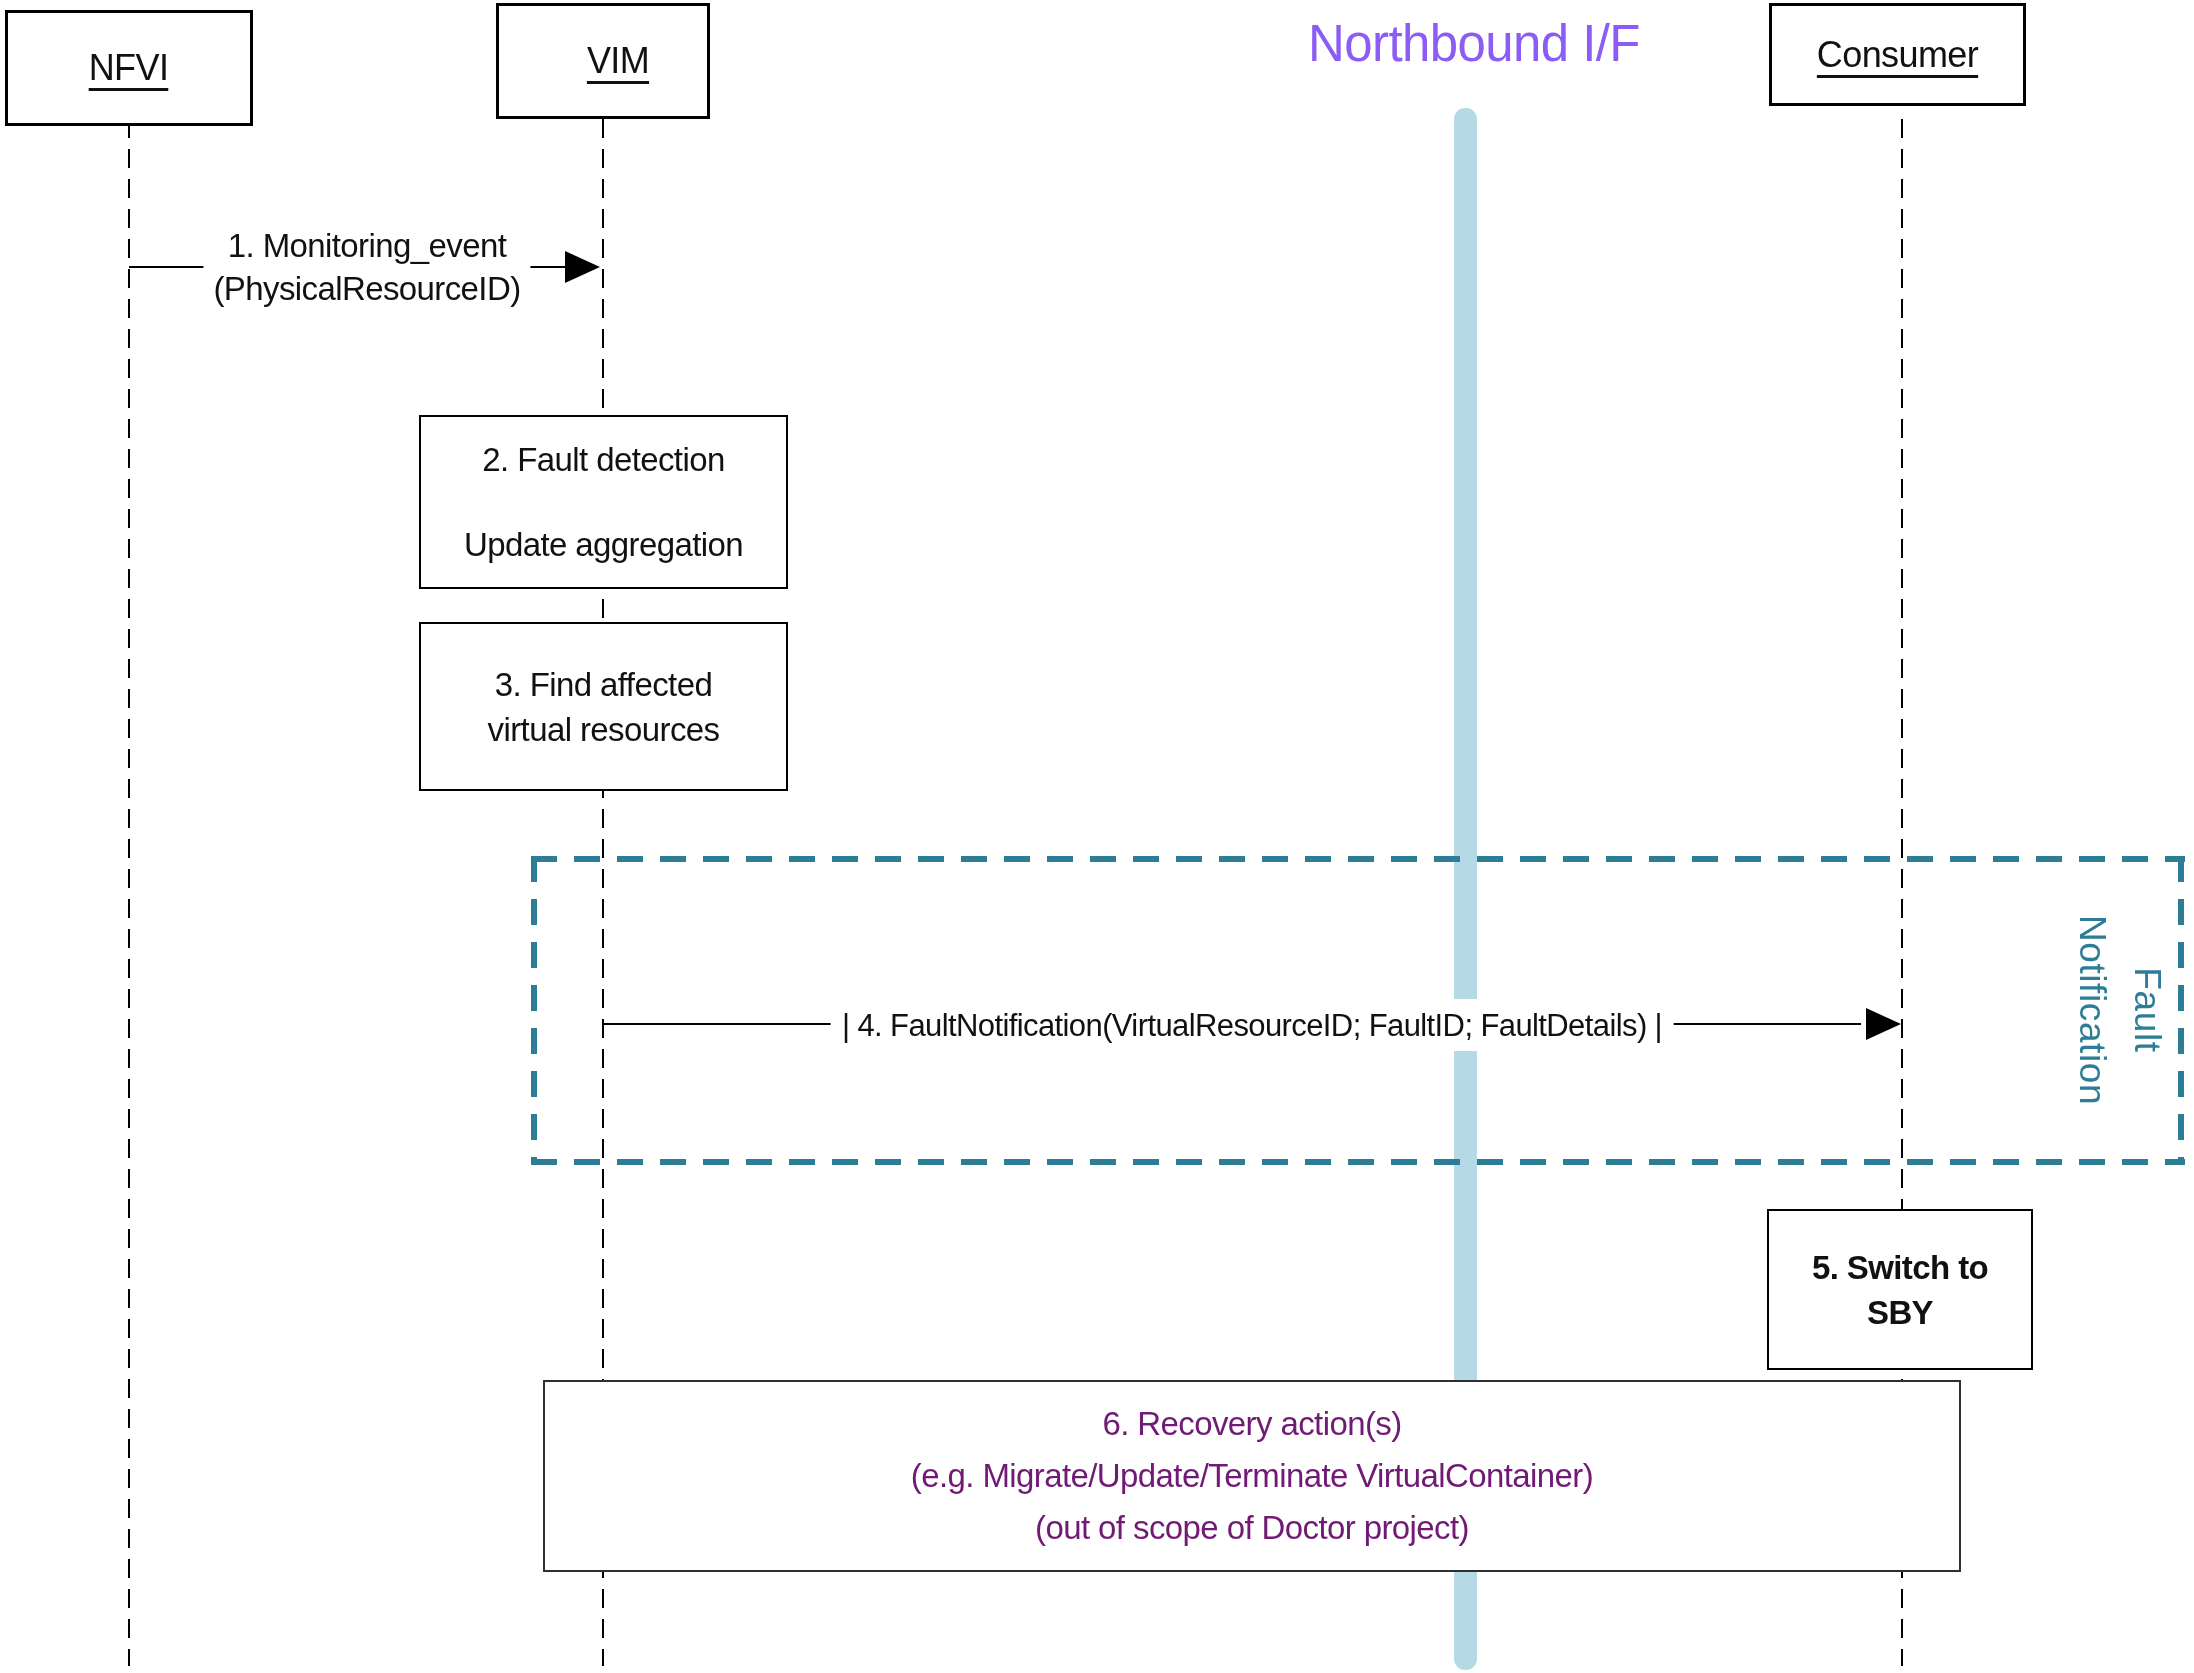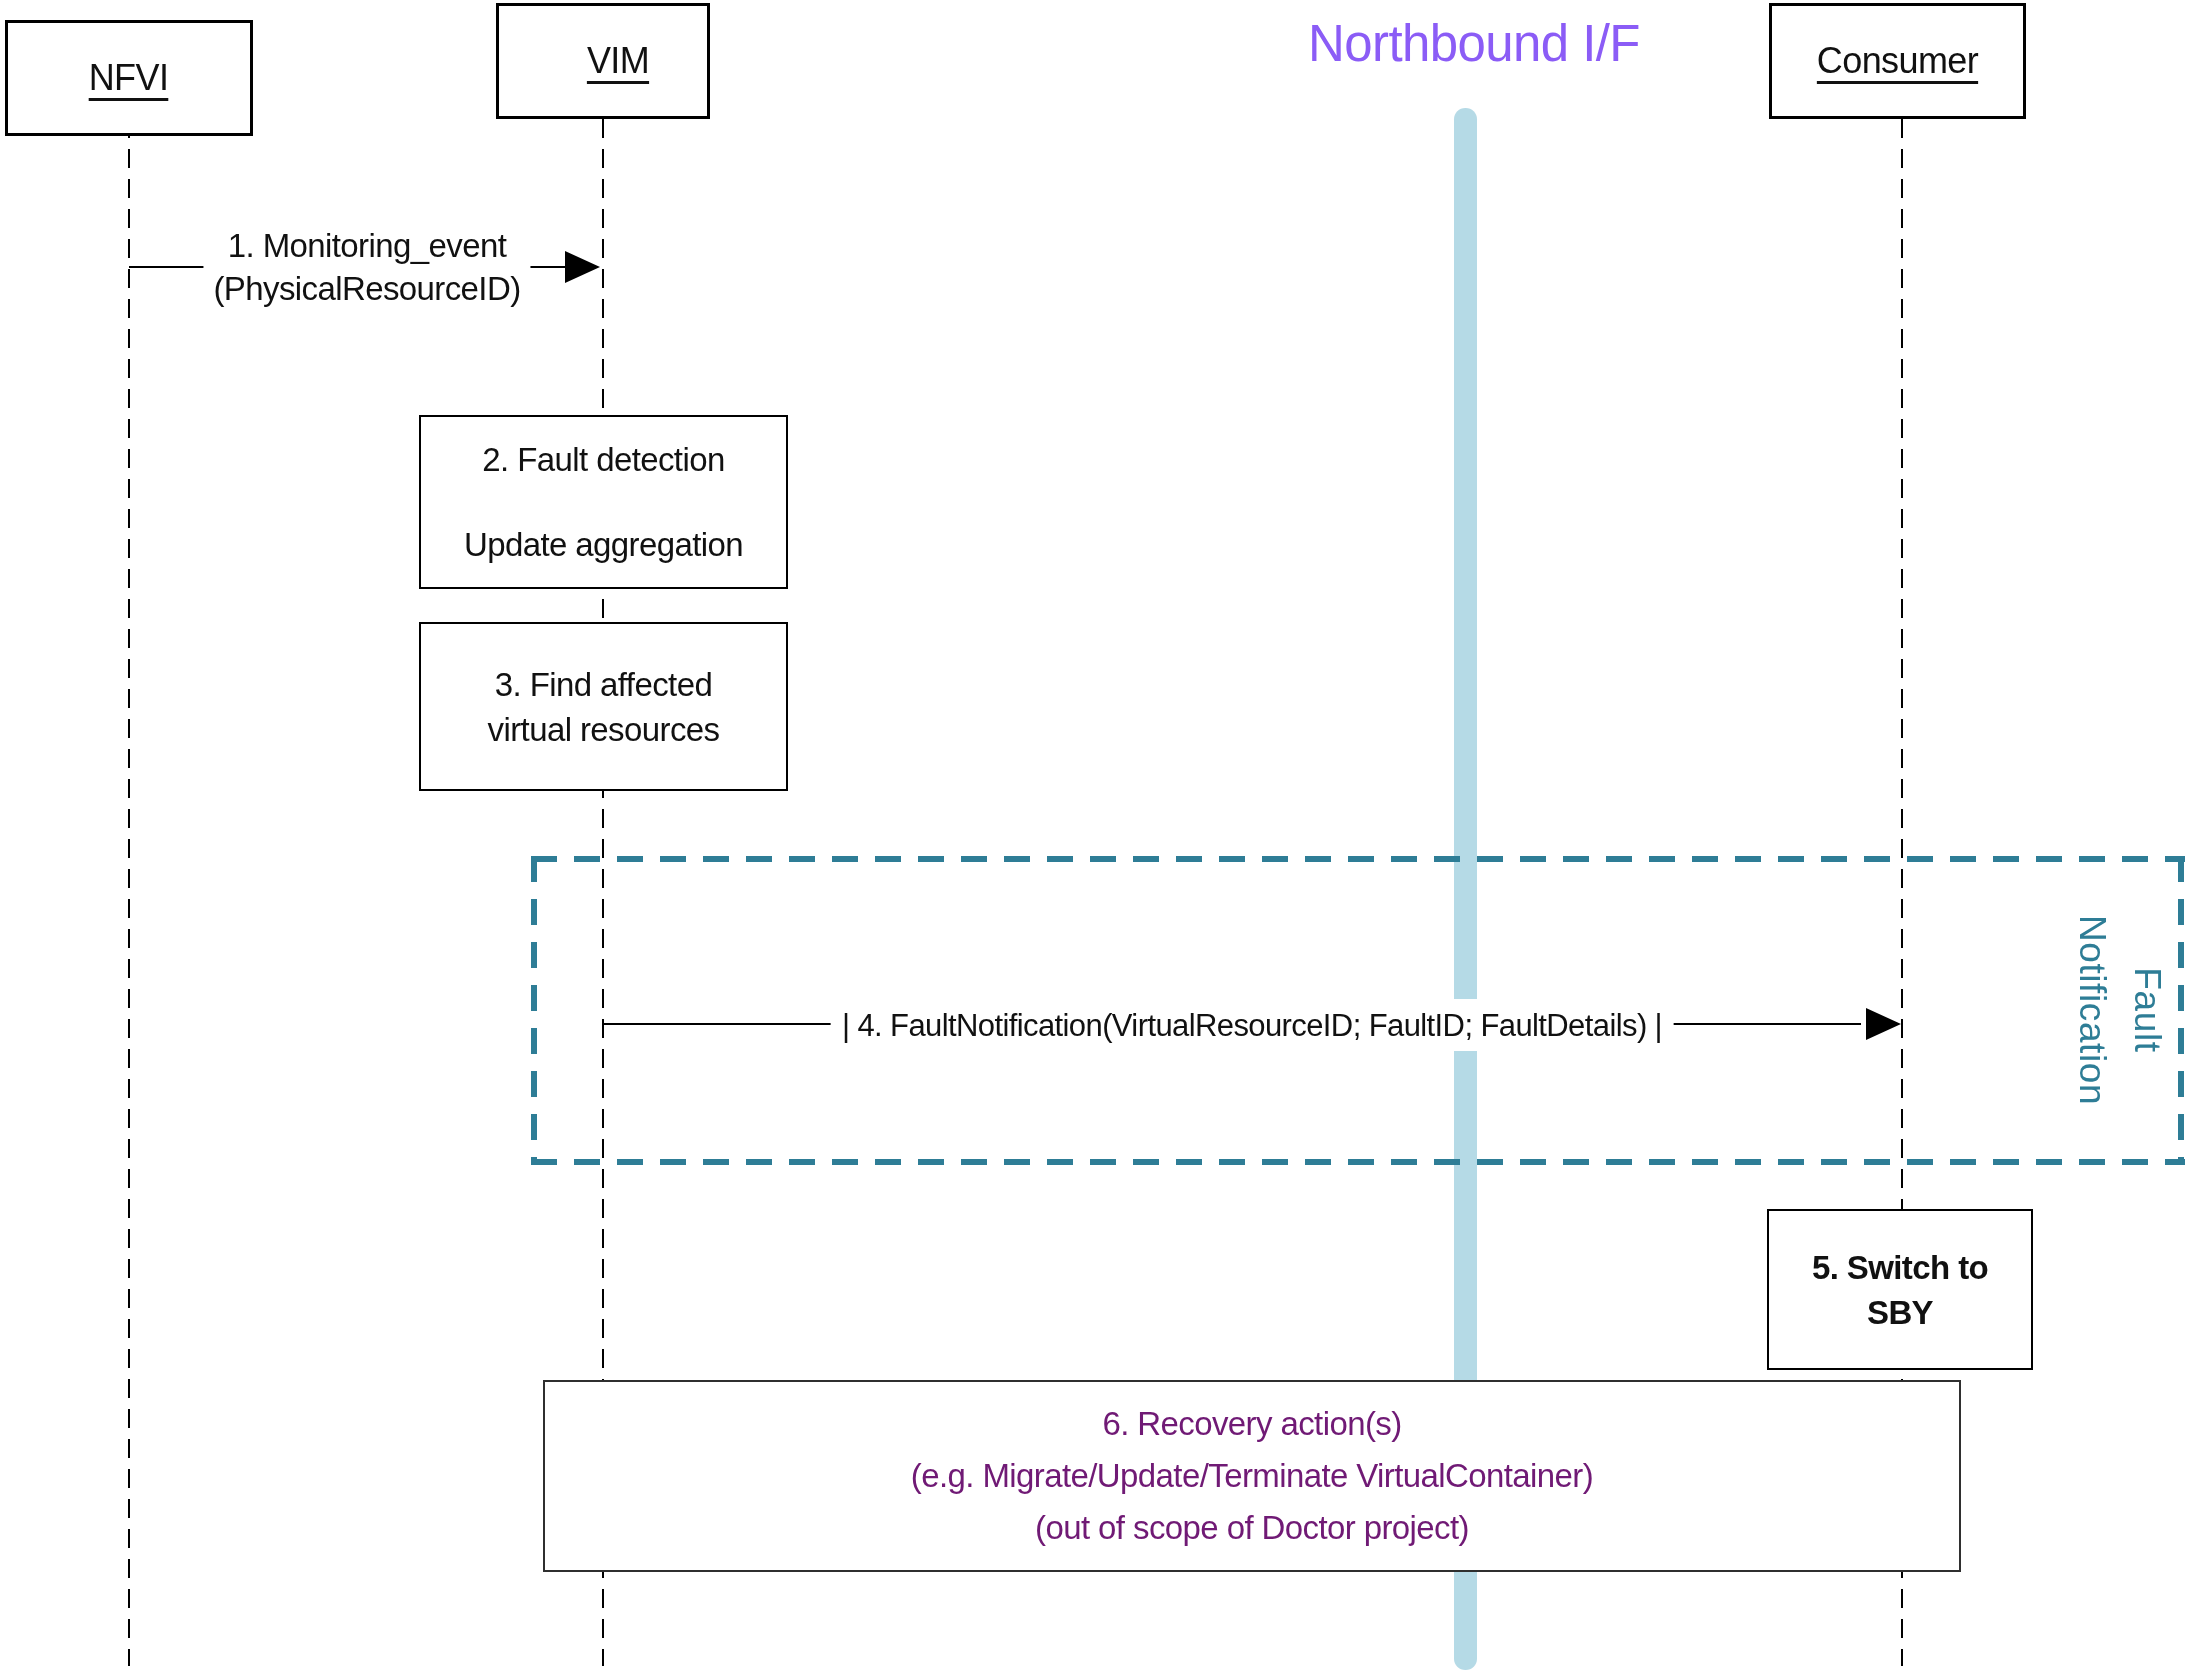--- a/index.html
+++ b/index.html
@@ -76,27 +76,27 @@
   <div class="lifeline" style="left:602px;top:119px;height:1547px;"></div>
   <div class="lifeline" style="left:1901px;top:119px;height:1547px;"></div>
 
   <div class="nb-bar" style="background:#B5DAE6;"></div>
 
   <div class="frame-h" style="left:531px;top:856px;width:1654px;background:repeating-linear-gradient(to right,#2E7D96 0 26px,transparent 26px 43px);"></div>
   <div class="frame-h" style="left:531px;top:1159px;width:1654px;background:repeating-linear-gradient(to right,#2E7D96 0 26px,transparent 26px 43px);"></div>
   <div class="frame-v" style="left:531px;top:856px;height:309px;background:repeating-linear-gradient(to bottom,#2E7D96 0 26px,transparent 26px 43px);"></div>
   <div class="frame-v" style="left:2178px;top:856px;height:309px;background:repeating-linear-gradient(to bottom,#2E7D96 0 26px,transparent 26px 43px);"></div>
 
-  <div class="actor" style="left:4.5px;top:20px;width:248px;height:116px;">
+  <div class="actor" style="left:4.5px;top:10px;width:248px;height:116px;">
     <span class="u">NFVI</span>
   </div>
   <div class="actor" style="left:496px;top:3.4px;width:214px;height:116px;padding-left:30px;">
     <span class="u">VIM</span>
   </div>
-  <div class="actor" style="left:1769px;top:3.4px;width:257px;height:116px;">
+  <div class="actor" style="left:1769px;top:3.4px;width:257px;height:103px;">
     <span class="u">Consumer</span>
   </div>
 
   <div class="nb-title" style="color:#8b5cf6;">Northbound I/F</div>
 
   <div class="msg-line" style="left:129px;top:266px;width:439px;"></div>
   <div class="arrow-right" style="left:565px;top:251px;"></div>
   <div class="msg-label" style="left:367px;top:223px;">
     <div>1. Monitoring_event</div>
     <div>(PhysicalResourceID)</div>

